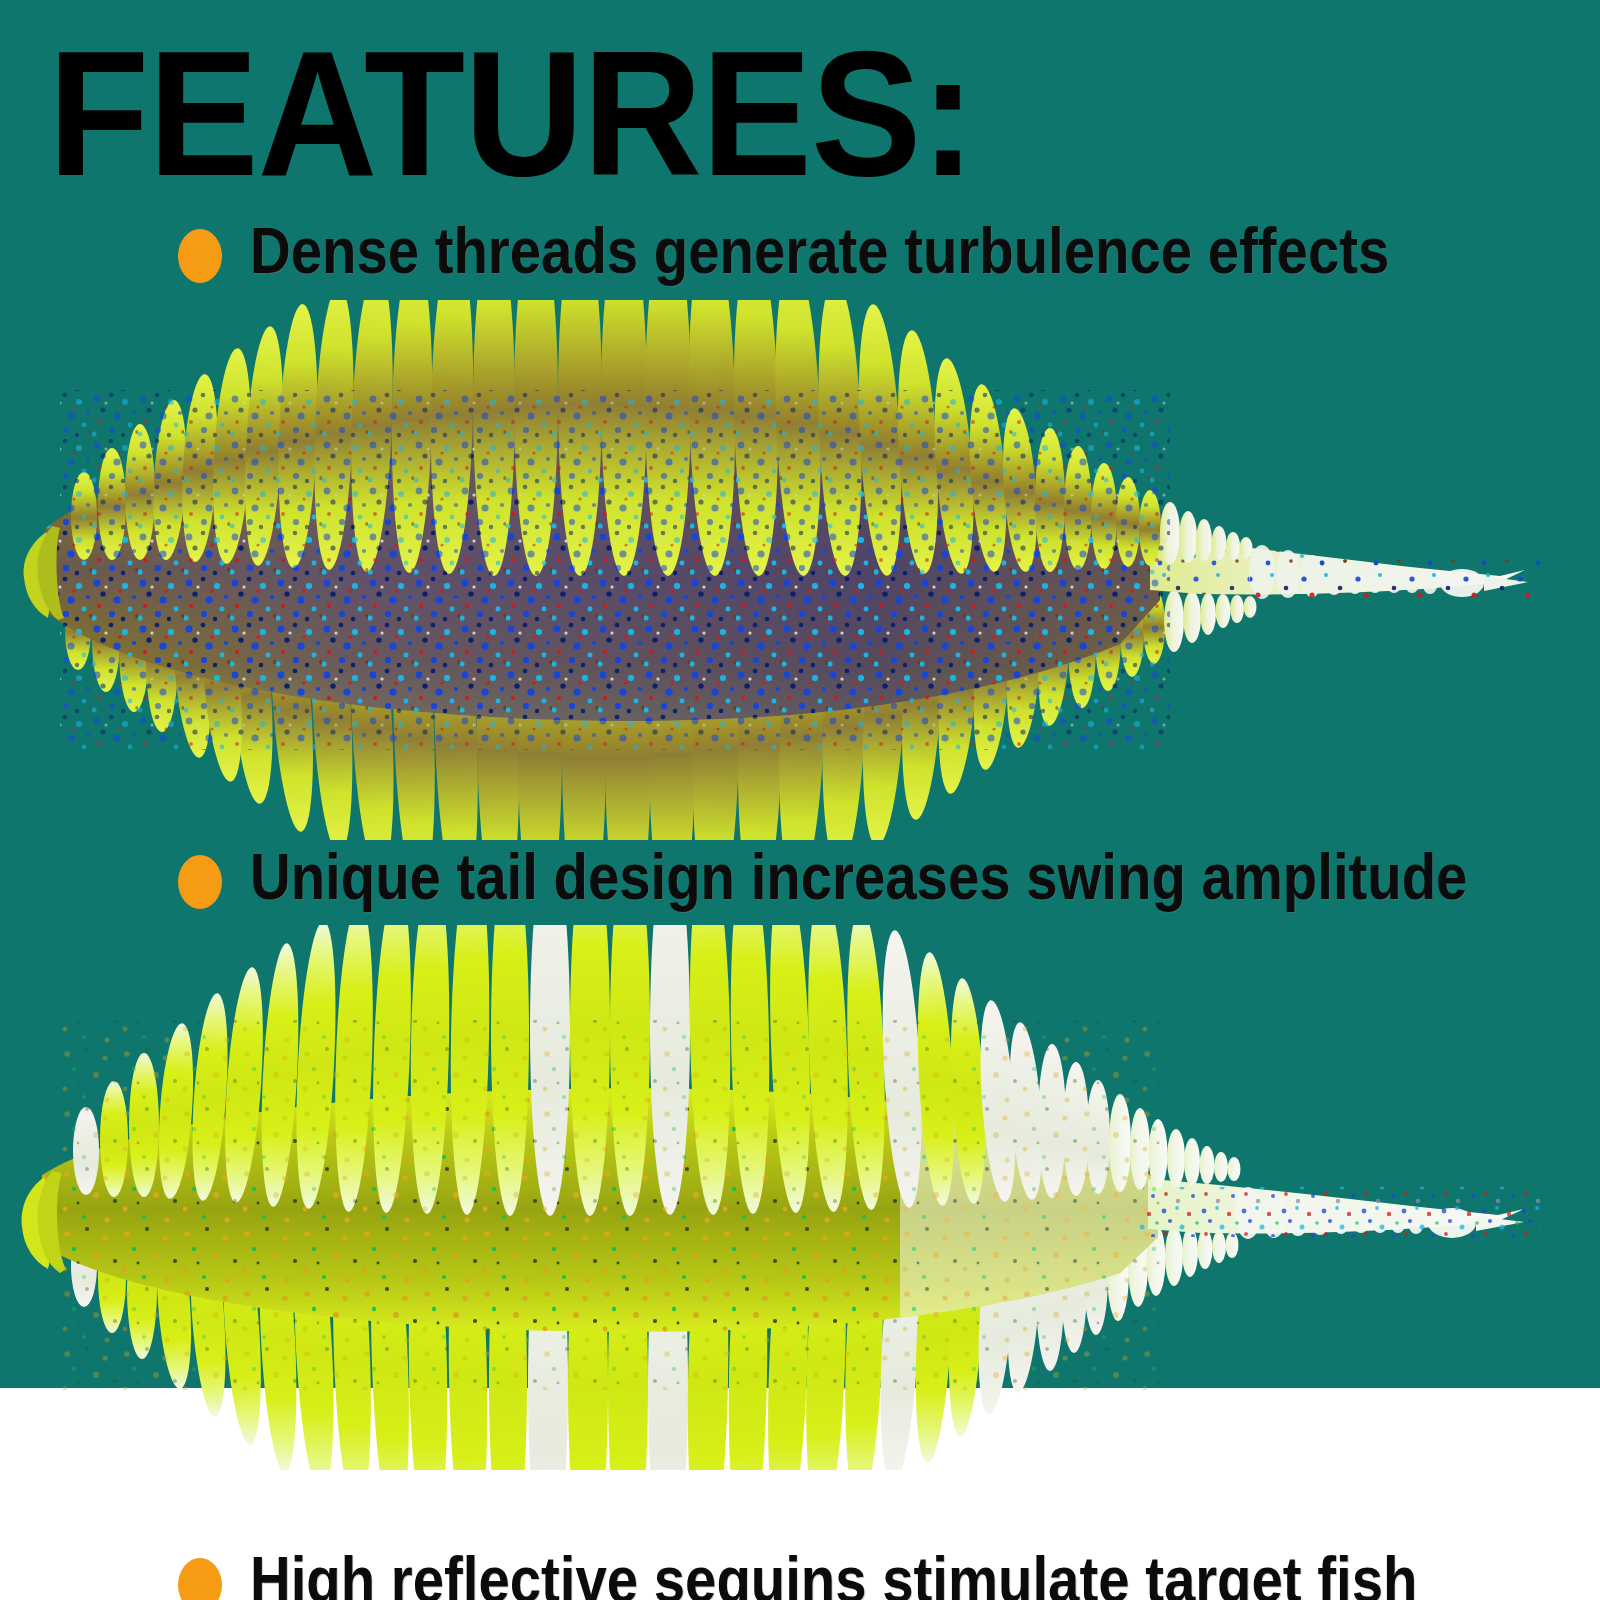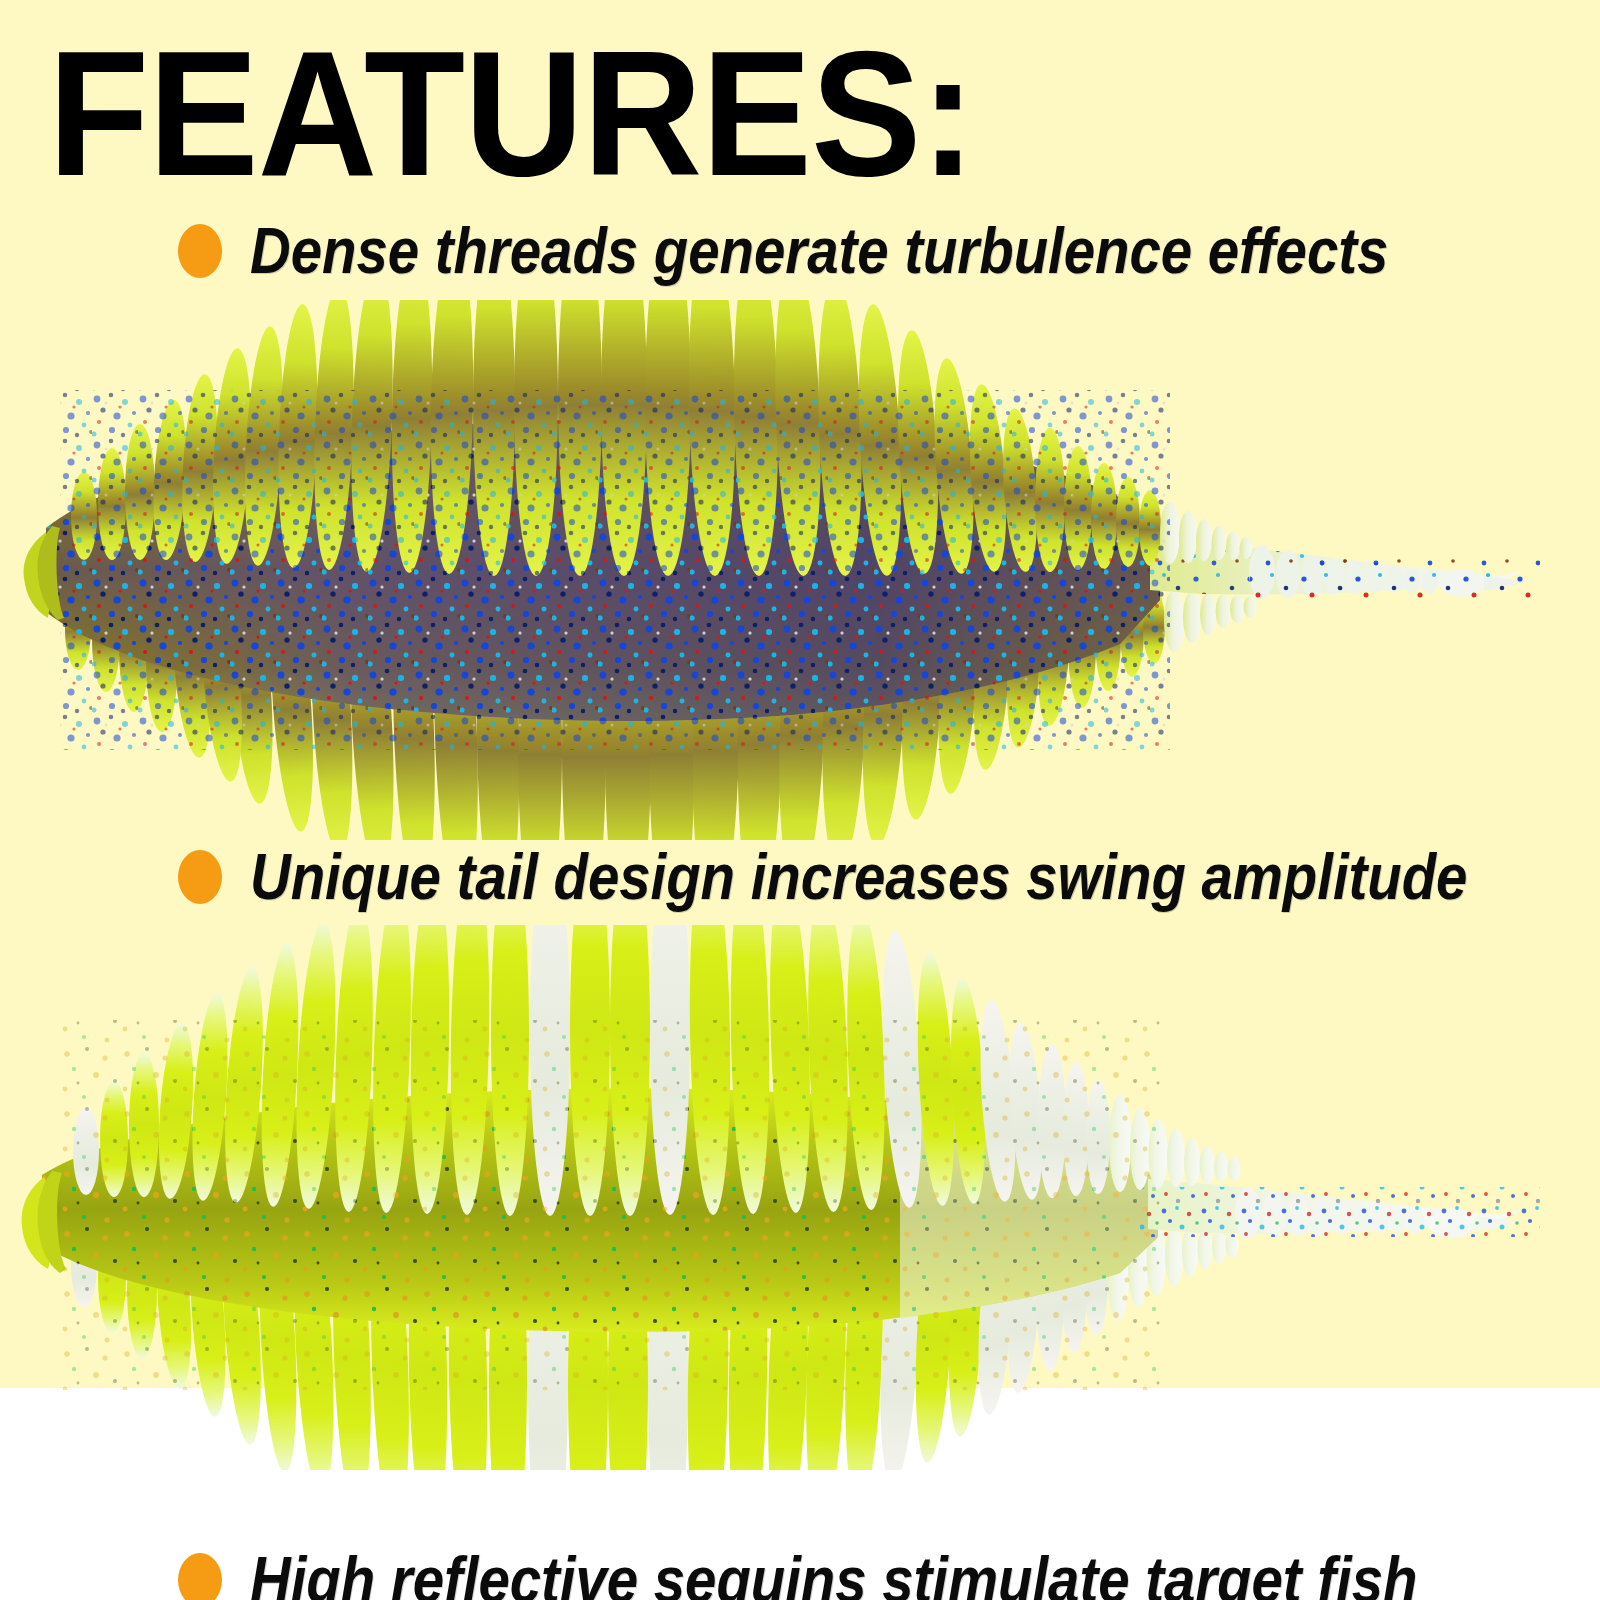--- a/index.html
+++ b/index.html
@@ -12,21 +12,21 @@
     height: 1600px;
     font-family: "Liberation Sans", sans-serif;
     overflow: hidden;
     position: relative;
   }
 
   #page {
     position: relative;
     width: 1600px;
     height: 1388px;
-    background: #fef9c3;
+    background: #0f766e;
   }
 
   
   .title {
     position: absolute;
     left: 48px;
     top: 32px;
     font-family: "Liberation Sans Narrow", "Liberation Sans", sans-serif;
     font-weight: 700;
     font-size: 178px;
@@ -35,23 +35,22 @@
     color: #000000;
     transform: scaleX(0.93);
     transform-origin: left top;
     white-space: nowrap;
   }
 
   
   .bullet-row {
     position: absolute;
     display: flex;
-    align-items: center;
+    align-items: flex-end;
     white-space: nowrap;
-    font-style: italic;
   }
   .bullet-dot {
     width: 44px;
     height: 54px;
     border-radius: 50%;
     background: #F59C14;
     flex: 0 0 auto;
     margin-right: 28px;
   }
   .bullet-text {

